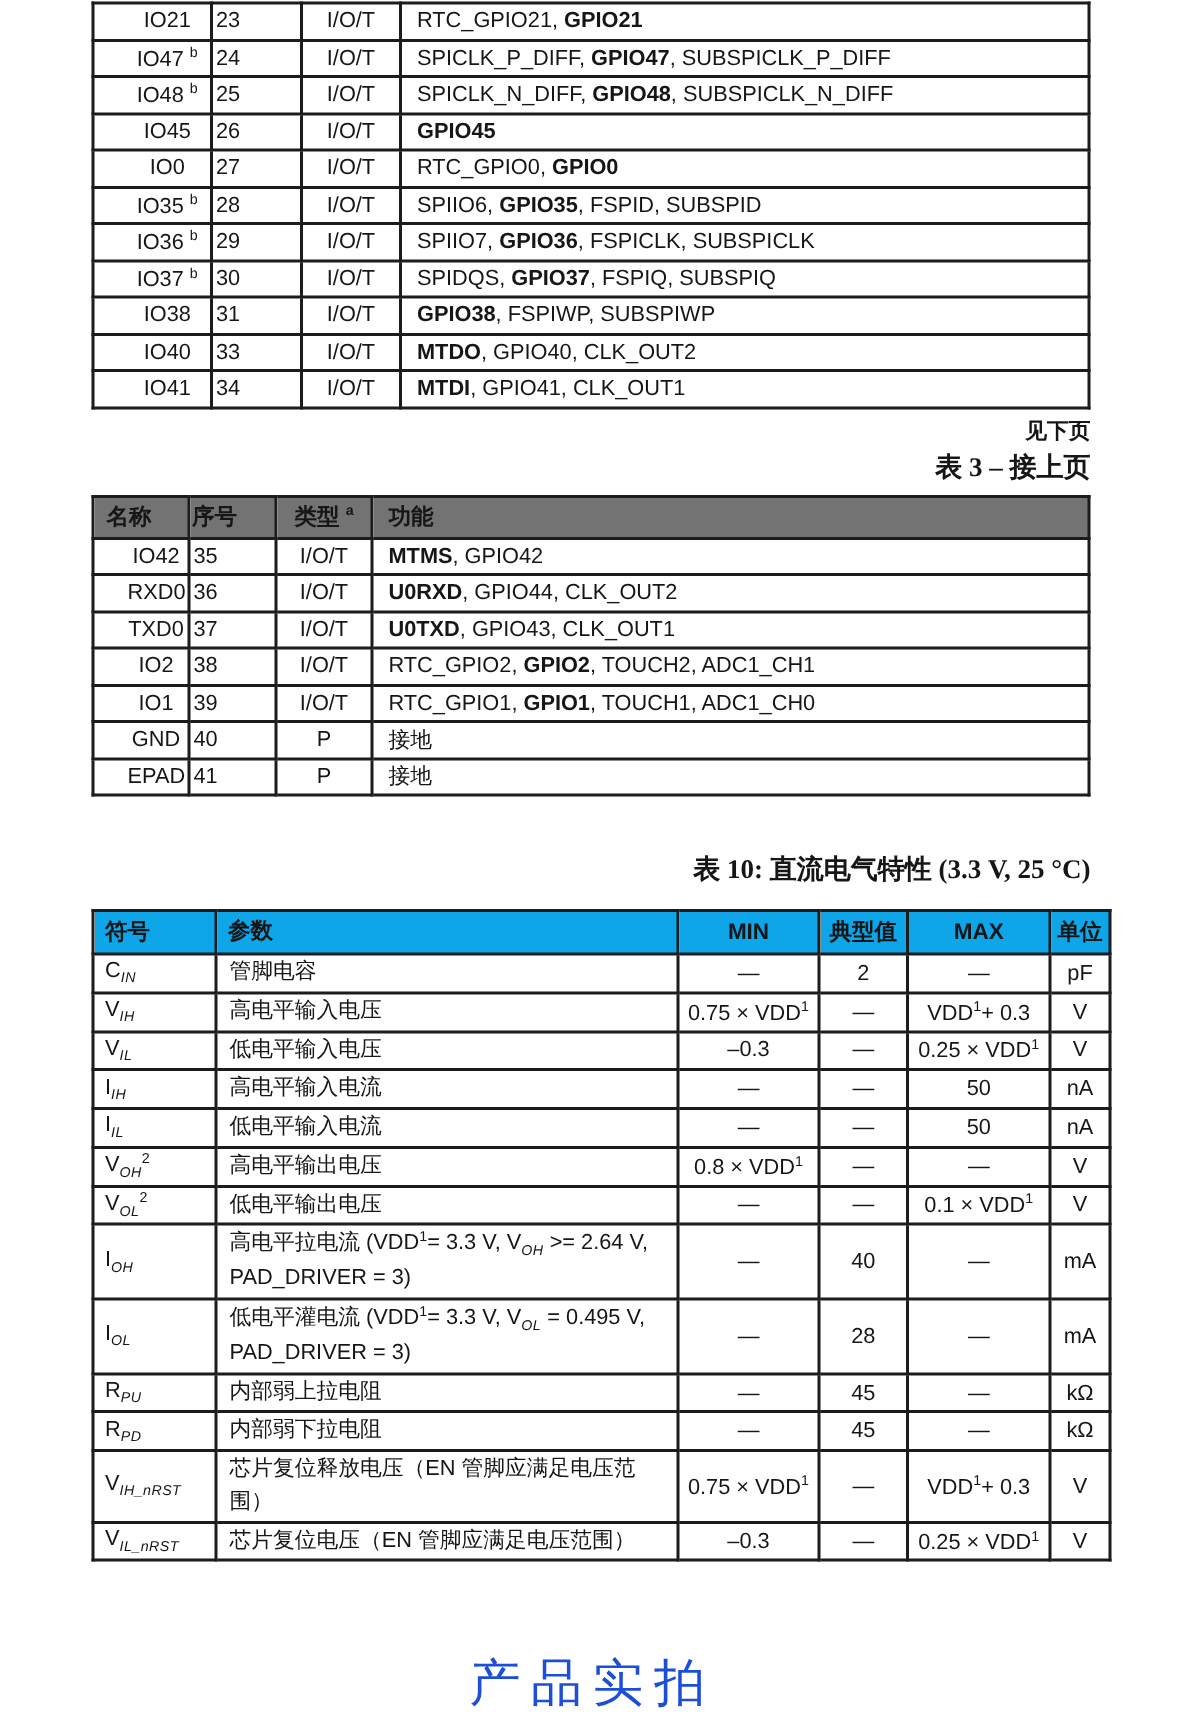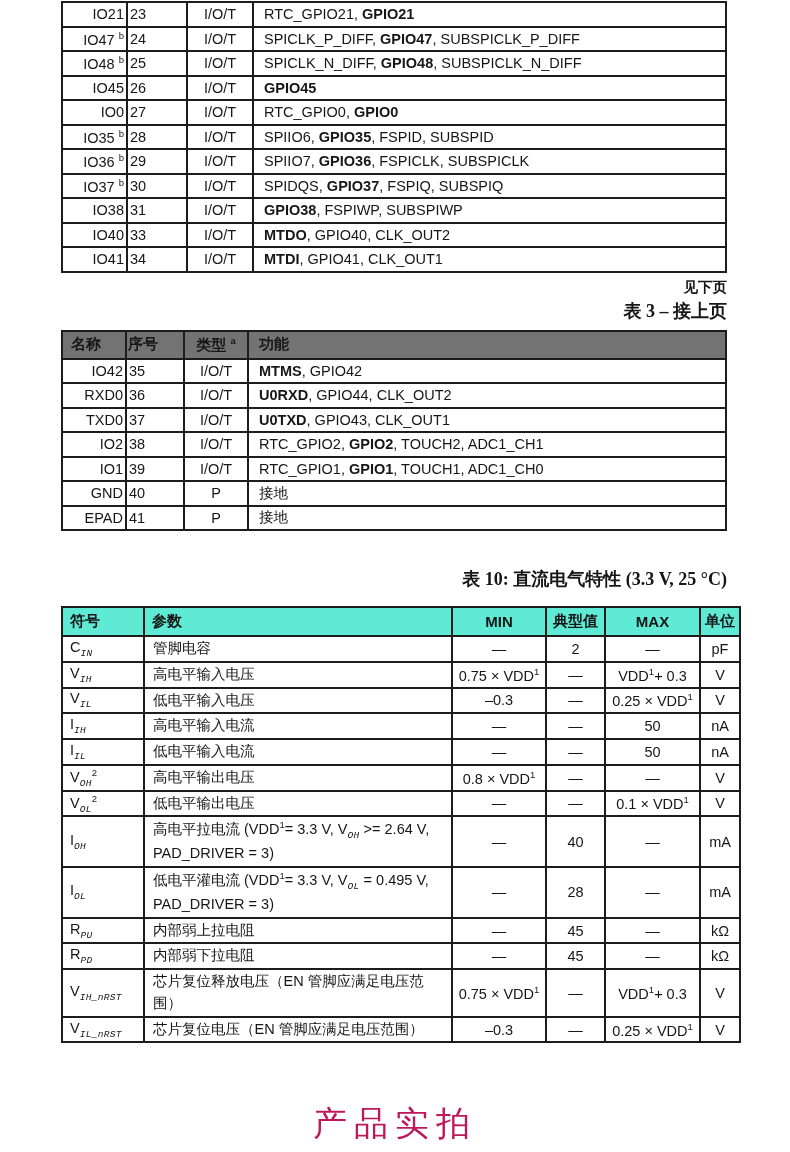--- a/index.html
+++ b/index.html
@@ -10,50 +10,50 @@
     color: #161616;
     overflow: hidden;
   }
   .content { padding: 1px 0 0 61px; width: 666px; }
 
   table { border-collapse: collapse; width: 666px; font-size: 14.5px; table-layout: fixed; }
   td, th { border: 2px solid #1c1c1c; overflow: hidden; }
 
   
   .pin-table td { height: 22.5px; padding: 0 2px; }
-  .pin-table .c-name  { text-align: right;  padding-left: 8px;  width: 53px;  }
+  .pin-table .c-name  { text-align: center;  padding-left: 22px;  width: 53px;  }
   .pin-table .c-num   { text-align: left; width: 54px; }
   .pin-table .c-type  { text-align: center; width: 60px; }
   .pin-table .c-func  { text-align: left;  padding-left: 10px; }
   .pin-table thead th { background: #737373; height: 24px; font-weight: bold; font-size: 15px; }
   .pin-table thead .c-name { text-align: left; padding-left: 8px; }
   .pin-table thead .c-func { text-align: left; padding-left: 10px; }
 
   .cont-note { width: 666px; text-align: right; font-weight: bold; font-size: 14.5px; margin: 5px 0 2px; }
   .table-title { width: 666px; text-align: right; font-weight: bold; font-size: 18px; margin: 1px 0 7px; font-family: Liberation Serif, serif; }
   .dc-title { margin: 36px 0 15px; }
 
   
-  .dc-table th { background: #5eead4; height: 25px; font-weight: bold; font-size: 15px; }
+  .dc-table th { background: #0ea5e9; height: 25px; font-weight: bold; font-size: 15px; }
   .dc-table th.c-sym, .dc-table th.c-param { text-align: left; padding-left: 7px; }
   .dc-table td { height: 21.5px; padding: 1px 2px; }
   .dc-table .c-sym   { width: 72px;  text-align: left; padding-left: 7px; }
   .dc-table .c-param { width: 298px; text-align: left; padding-left: 8px; line-height: 1.5; }
   .dc-table .c-min   { width: 90px;  text-align: center; }
   .dc-table .c-typ   { width: 55px;  text-align: center; }
   .dc-table .c-max   { width: 91px;  text-align: center; }
   .dc-table .c-unit  { width: 36px;  text-align: center; }
 
-  sub { font-size: 9.5px; font-style: italic; font-family: Liberation Mono, monospace; letter-spacing: 0.3px; }
+  sub { font-size: 9.5px; font-style: italic; font-family: Liberation Sans, sans-serif; letter-spacing: 0.3px; }
   sup { font-size: 9.5px; }
   b { font-weight: bold; }
 
   
   .footer { margin-top: 58px; width: 790px; text-align: center; }
-  .headline { font-size: 34px; letter-spacing: 7px; color: #be185d; }
+  .headline { font-size: 34px; letter-spacing: 7px; color: #1d4ed8; }
 </style>
 </head>
 <body>
 
 <div class="content">
 
   <table class="pin-table">
     <tbody>
         <tr>
           <td class="c-name"><span>IO21</span></td>

